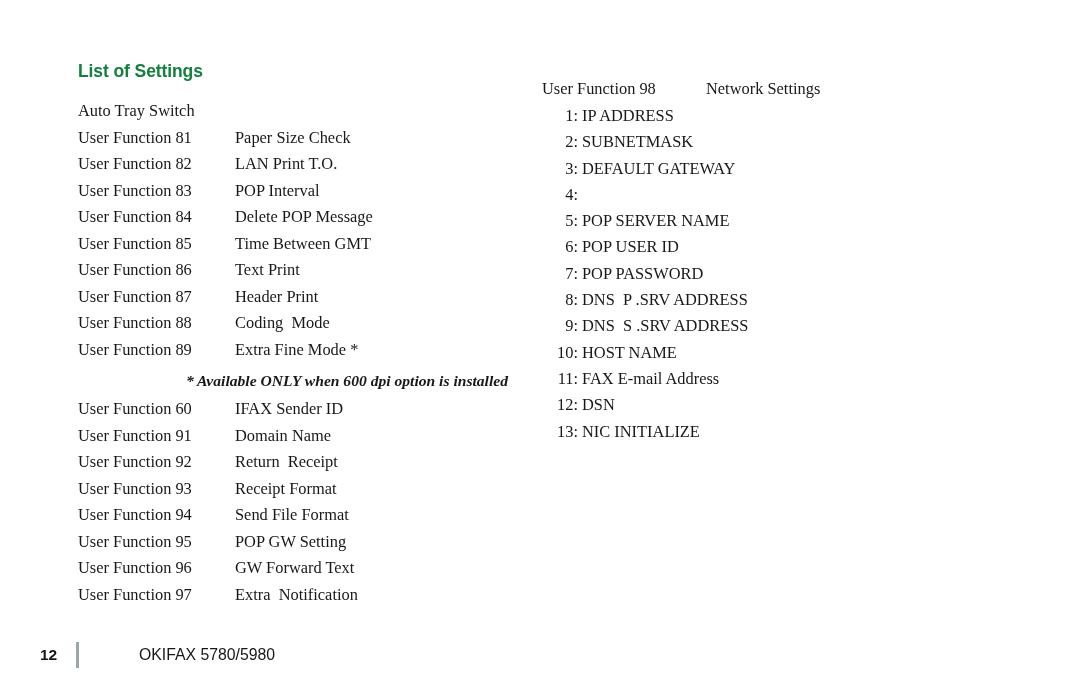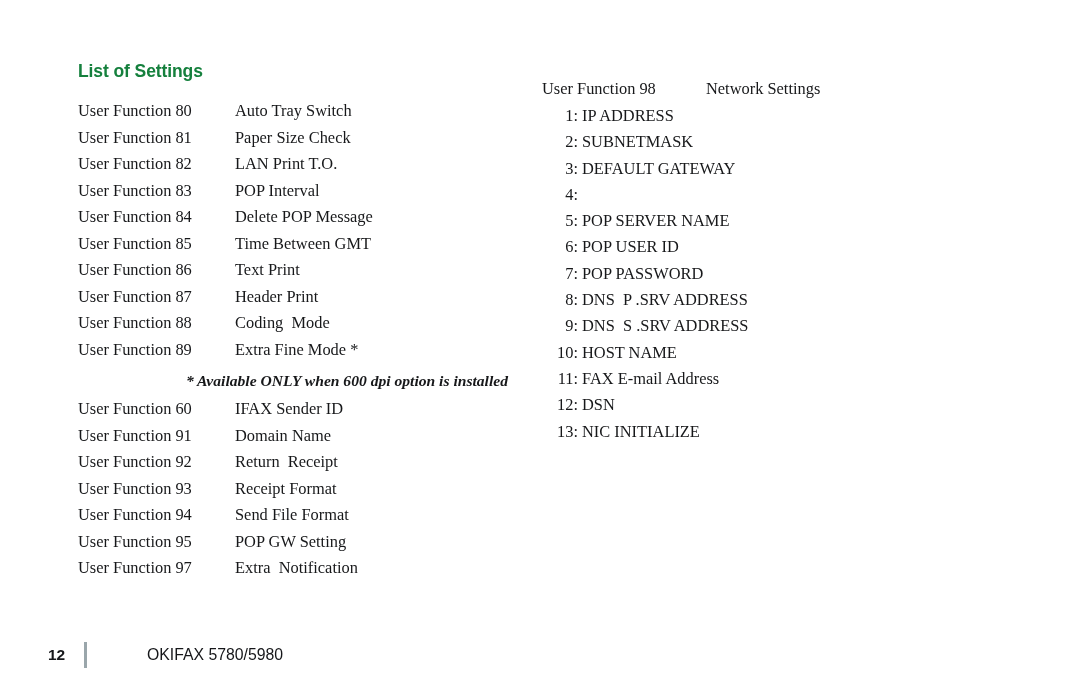--- a/index.html
+++ b/index.html
@@ -114,21 +114,21 @@
     white-space: pre;
   }
   .net-row .net-name {
     padding-left: 4px;
     white-space: pre;
   }
 
   
   .footer {
     position: absolute;
-    left: 48px;
+    left: 40px;
     top: 641px;
     display: flex;
     align-items: center;
     height: 28px;
   }
   .footer .page-number {
     font-family: "Liberation Sans", "DejaVu Sans", sans-serif;
     font-weight: bold;
     font-size: 15.5px;
     color: #16171a;
@@ -151,41 +151,42 @@
   }
 </style>
 </head>
 <body>
 
 <div class="page">
 
   <div class="section-heading">List of Settings</div>
 
   <div class="left-col">
-      <div class="settings-row"><span class="fn-label">User Function 80</span><span class="fn-value">Auto Tray Switch</span></div>
+      <div class="settings-row"><span class="fn-value">Auto Tray Switch</span></div>
       <div class="settings-row"><span class="fn-label">User Function 81</span><span class="fn-value">Paper Size Check</span></div>
       <div class="settings-row"><span class="fn-label">User Function 82</span><span class="fn-value">LAN Print T.O.</span></div>
       <div class="settings-row"><span class="fn-label">User Function 83</span><span class="fn-value">POP Interval</span></div>
       <div class="settings-row"><span class="fn-label">User Function 84</span><span class="fn-value">Delete POP Message</span></div>
       <div class="settings-row"><span class="fn-label">User Function 85</span><span class="fn-value">Time Between GMT</span></div>
       <div class="settings-row"><span class="fn-label">User Function 86</span><span class="fn-value">Text Print</span></div>
       <div class="settings-row"><span class="fn-label">User Function 87</span><span class="fn-value">Header Print</span></div>
       <div class="settings-row"><span class="fn-label">User Function 88</span><span class="fn-value">Coding  Mode</span></div>
       <div class="settings-row"><span class="fn-label">User Function 89</span><span class="fn-value">Extra Fine Mode *</span></div>
     </div>
 
   <div class="footnote">* Available ONLY when 600 dpi option is installed</div>
 
   <div class="left-col-2">
       <div class="settings-row"><span class="fn-label">User Function 60</span><span class="fn-value">IFAX Sender ID</span></div>
       <div class="settings-row"><span class="fn-label">User Function 91</span><span class="fn-value">Domain Name</span></div>
       <div class="settings-row"><span class="fn-label">User Function 92</span><span class="fn-value">Return  Receipt</span></div>
       <div class="settings-row"><span class="fn-label">User Function 93</span><span class="fn-value">Receipt Format</span></div>
       <div class="settings-row"><span class="fn-label">User Function 94</span><span class="fn-value">Send File Format</span></div>
       <div class="settings-row"><span class="fn-label">User Function 95</span><span class="fn-value">POP GW Setting</span></div>
+      <div class="settings-row"><span class="fn-label">User Function 96</span><span class="fn-value">GW Forward Text</span></div>
       <div class="settings-row"><span class="fn-label">User Function 97</span><span class="fn-value">Extra  Notification</span></div>
     </div>
 
   <div class="right-col">
     <div class="right-head">
       <span class="fn-label">User Function 98</span>
       <span class="fn-value">Network Settings</span>
     </div>
     <div class="net-list">
         <div class="net-row"><span class="net-num">1:</span><span class="net-name">IP ADDRESS</span></div>

